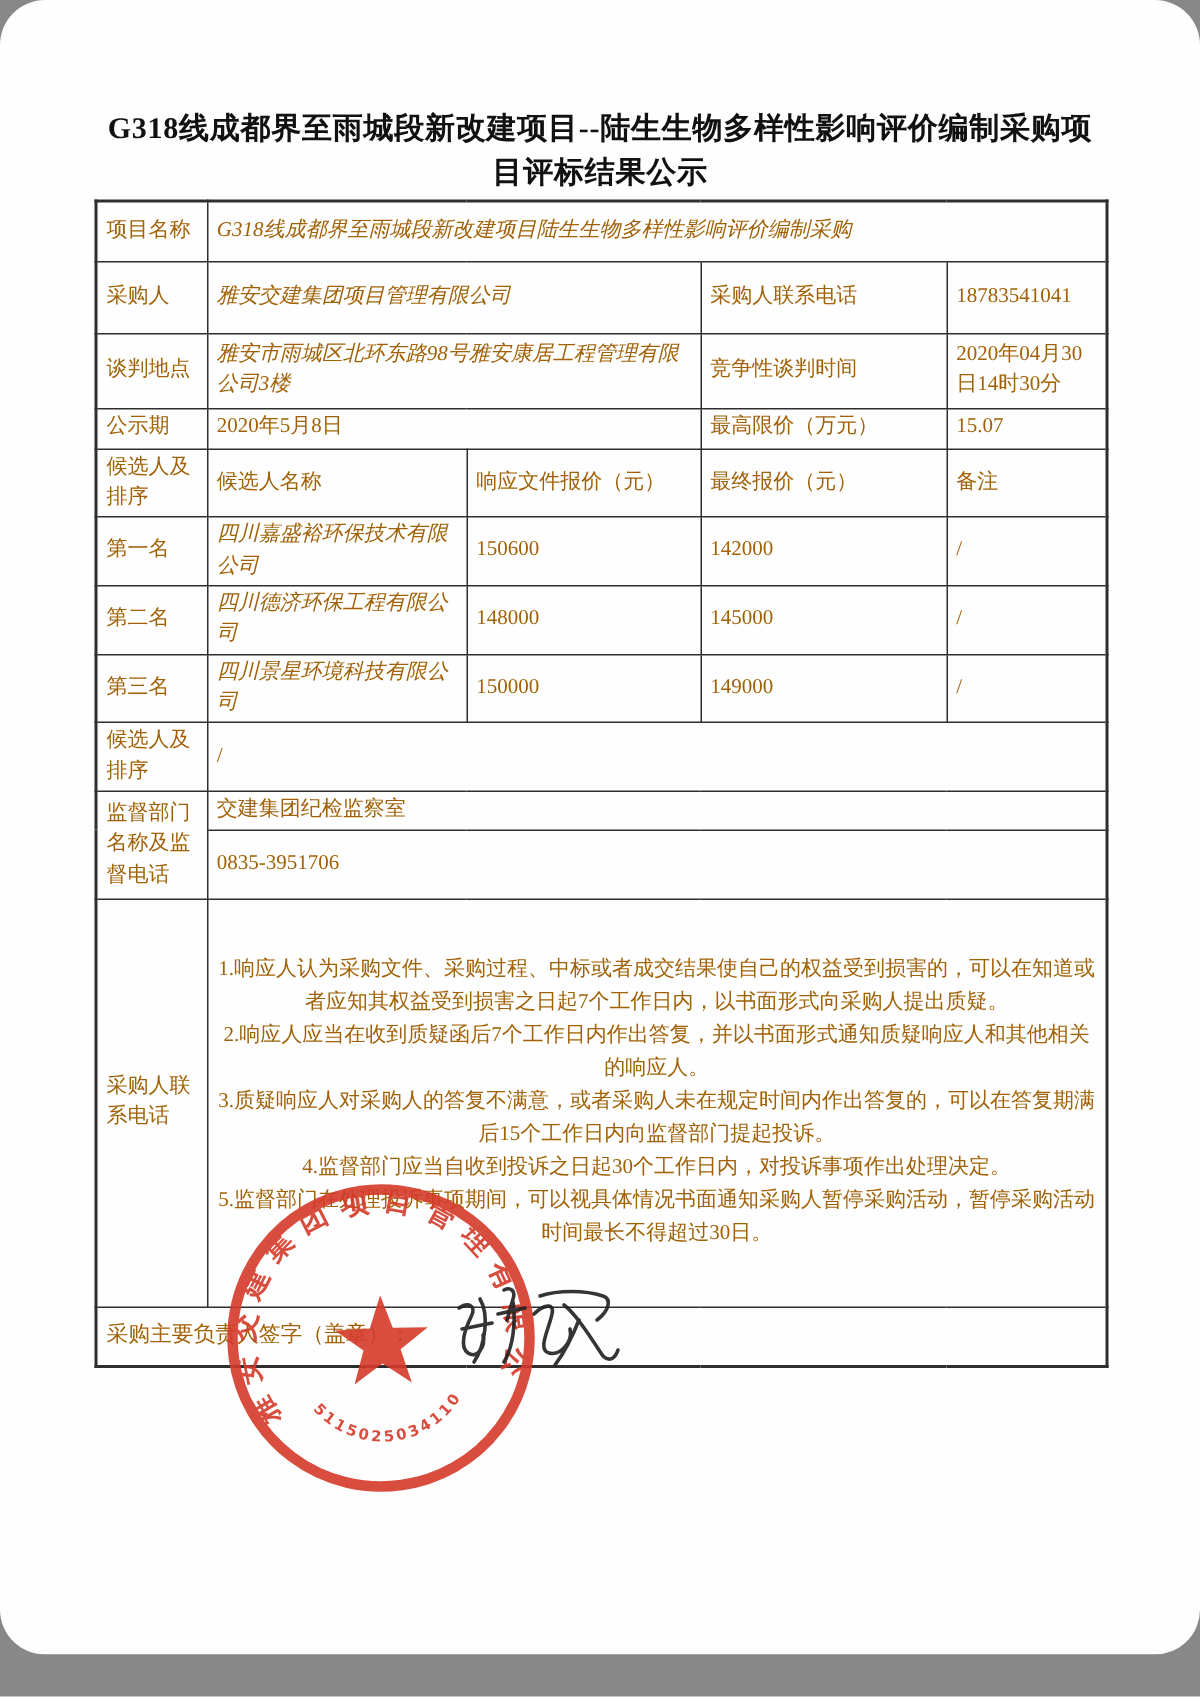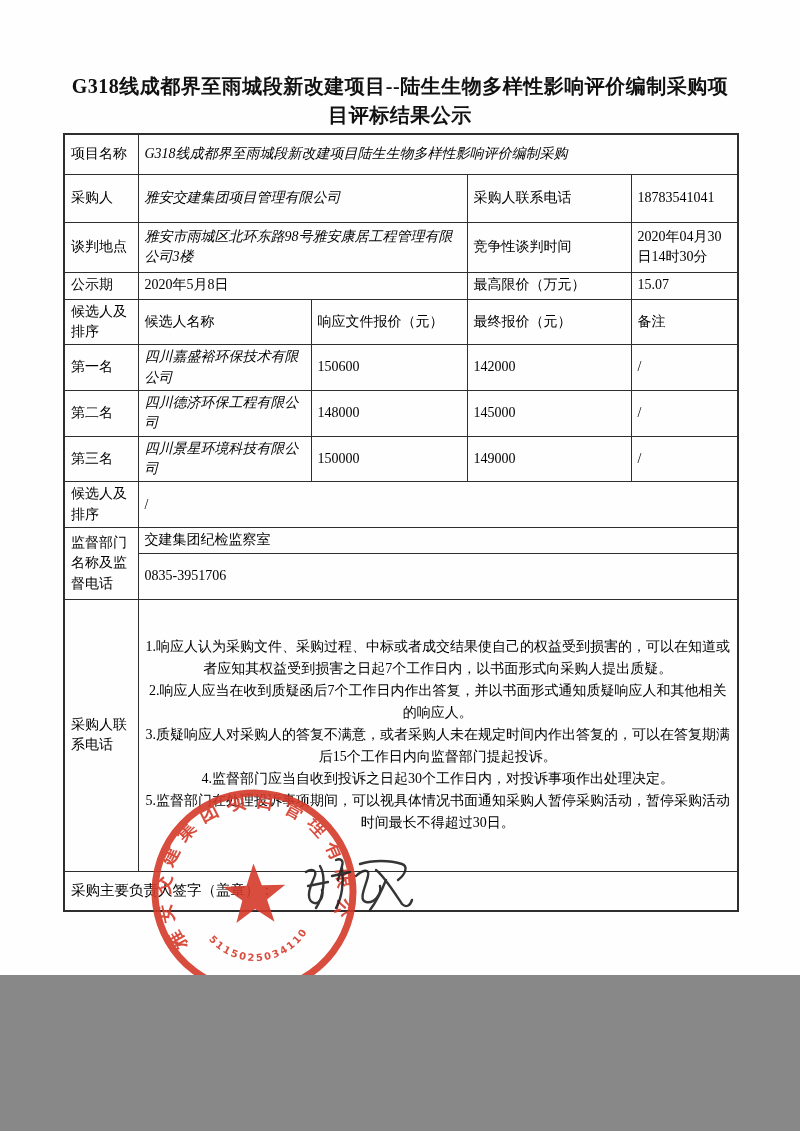--- a/index.html
+++ b/index.html
@@ -1,29 +1,29 @@
 <!DOCTYPE html>
 <html><head>
 <meta charset="utf-8">
 <style>
   * { margin:0; padding:0; box-sizing:border-box; }
   body { background:#888; font-family:"Liberation Serif","DejaVu Serif",serif; }
   .page {
-    position:relative; width:800px; height:975px; margin:0 auto;
-    background:#fefefe; color:#1c1c1c; overflow:hidden;
+    position:relative; width:800px; height:1103px; margin:0 auto;
+    background:#fefefe; color:#1c1c1c; overflow:hidden;border-radius:30px;
   }
   .doc-title {
     position:absolute; top:72px; left:62px; width:676px;
     font-size:20px; font-weight:700; text-align:center; line-height:1.45;
     letter-spacing:0.5px; color:#111;
   }
   table.doc-table {
     position:absolute; top:133px; left:63px; width:674px;
     border-collapse:collapse; table-layout:fixed;
-    font-size:14px; color:#000000;
+    font-size:14px; color:#a16207;
   }
   table.doc-table td {
     border:1px solid #2e2e2e; vertical-align:middle;
     line-height:1.45; padding:2px 6px; overflow:hidden;
   }
   table.doc-table { border:2px solid #2e2e2e; }
   td.lbl   { text-align:left; padding-left:7px; }
   td.val-l { text-align:left; padding-left:9px;font-style:italic; }
   td.c     { }
   td.notes-cell { text-align:left; padding:8px 10px; }

